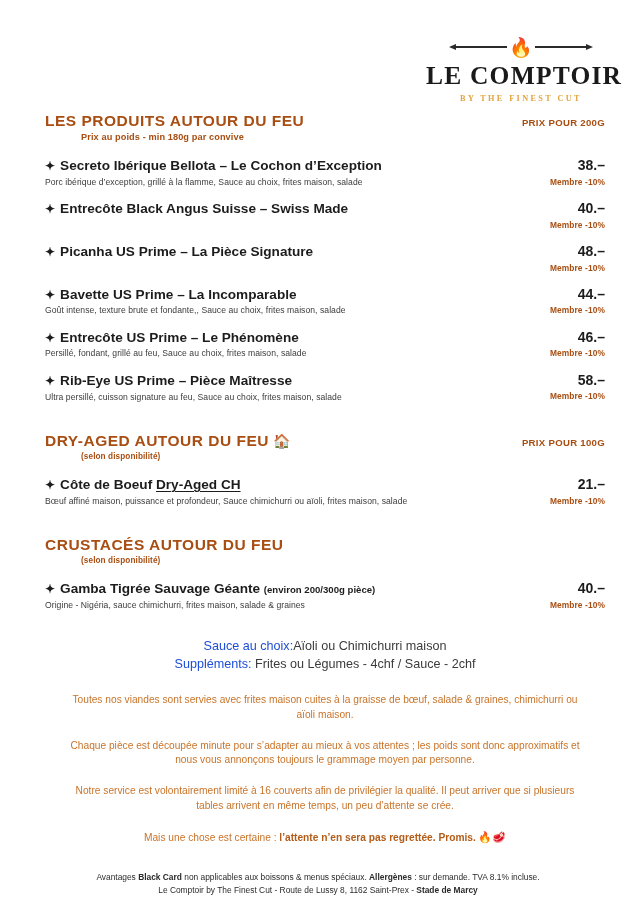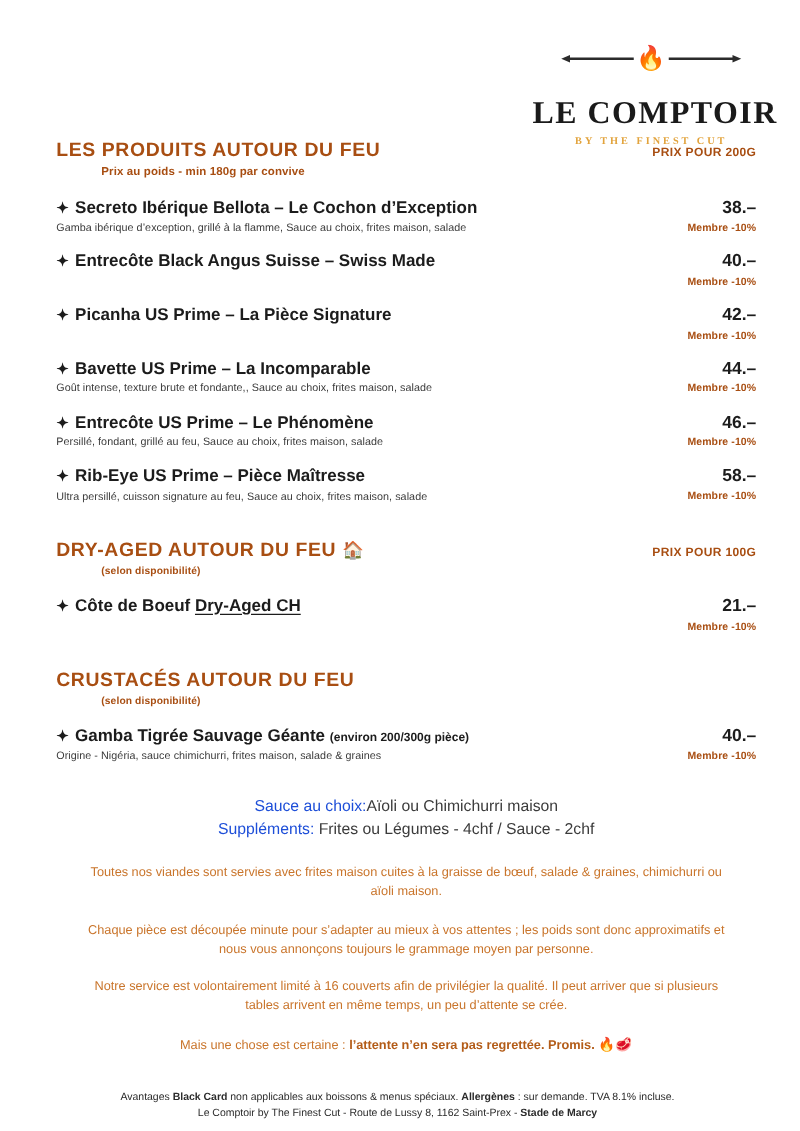--- a/index.html
+++ b/index.html
@@ -54,21 +54,21 @@
     right: -6px;
     border-left: 7px solid #2b2b2b;
   }
   .logo-flame { font-size: 19px; line-height: 1; }
   .logo-name {
     font-family: "Liberation Serif", serif;
     font-weight: 700;
     font-size: 25.5px;
     letter-spacing: 1.2px;
     color: #1a1a1a;
-    margin-top: 15px;
+    margin-top: 1px;
     white-space: nowrap;
   }
   .logo-sub {
     font-family: "Liberation Serif", serif;
     font-weight: 700;
     font-size: 8.2px;
     letter-spacing: 2.4px;
     color: #e2a33c;
     margin-top: 3px;
     white-space: nowrap;
@@ -211,21 +211,21 @@
       </div>
       <div class="section-price-label">PRIX POUR 200G</div>
     </div>
 
     <div class="items">
       <div class="item">
         <div class="item-left">
           <div class="item-name">
             <span class="item-bullet">✦</span><span>Secreto Ibérique Bellota – Le Cochon d’Exception</span>
           </div>
-          <div class="item-desc">Gamba ibérique d’exception, grillé à la flamme, Sauce au choix, frites maison, salade</div>
+          <div class="item-desc">Porc ibérique d’exception, grillé à la flamme, Sauce au choix, frites maison, salade</div>
         </div>
         <div class="item-right">
           <div class="item-price">38.–</div>
           <div class="item-member">Membre -10%</div>
         </div>
       </div>
 
       <div class="item">
         <div class="item-left">
           <div class="item-name">
@@ -238,21 +238,21 @@
         </div>
       </div>
 
       <div class="item">
         <div class="item-left">
           <div class="item-name">
             <span class="item-bullet">✦</span><span>Picanha US Prime – La Pièce Signature</span>
           </div>
         </div>
         <div class="item-right">
-          <div class="item-price">42.–</div>
+          <div class="item-price">48.–</div>
           <div class="item-member">Membre -10%</div>
         </div>
       </div>
 
       <div class="item">
         <div class="item-left">
           <div class="item-name">
             <span class="item-bullet">✦</span><span>Bavette US Prime – La Incomparable</span>
           </div>
           <div class="item-desc">Goût intense, texture brute et fondante,, Sauce au choix, frites maison, salade</div>
@@ -304,20 +304,21 @@
       </div>
       <div class="section-price-label">PRIX POUR 100G</div>
     </div>
 
     <div class="items">
       <div class="item">
         <div class="item-left">
           <div class="item-name">
             <span class="item-bullet">✦</span><span>Côte de Boeuf </span><span class="u">Dry-Aged CH</span>
           </div>
+          <div class="item-desc">Bœuf affiné maison, puissance et profondeur, Sauce chimichurri ou aïoli, frites maison, salade</div>
         </div>
         <div class="item-right">
           <div class="item-price">21.–</div>
           <div class="item-member">Membre -10%</div>
         </div>
       </div>
     </div>
   </div>
 
   <div class="gap-md"></div>

